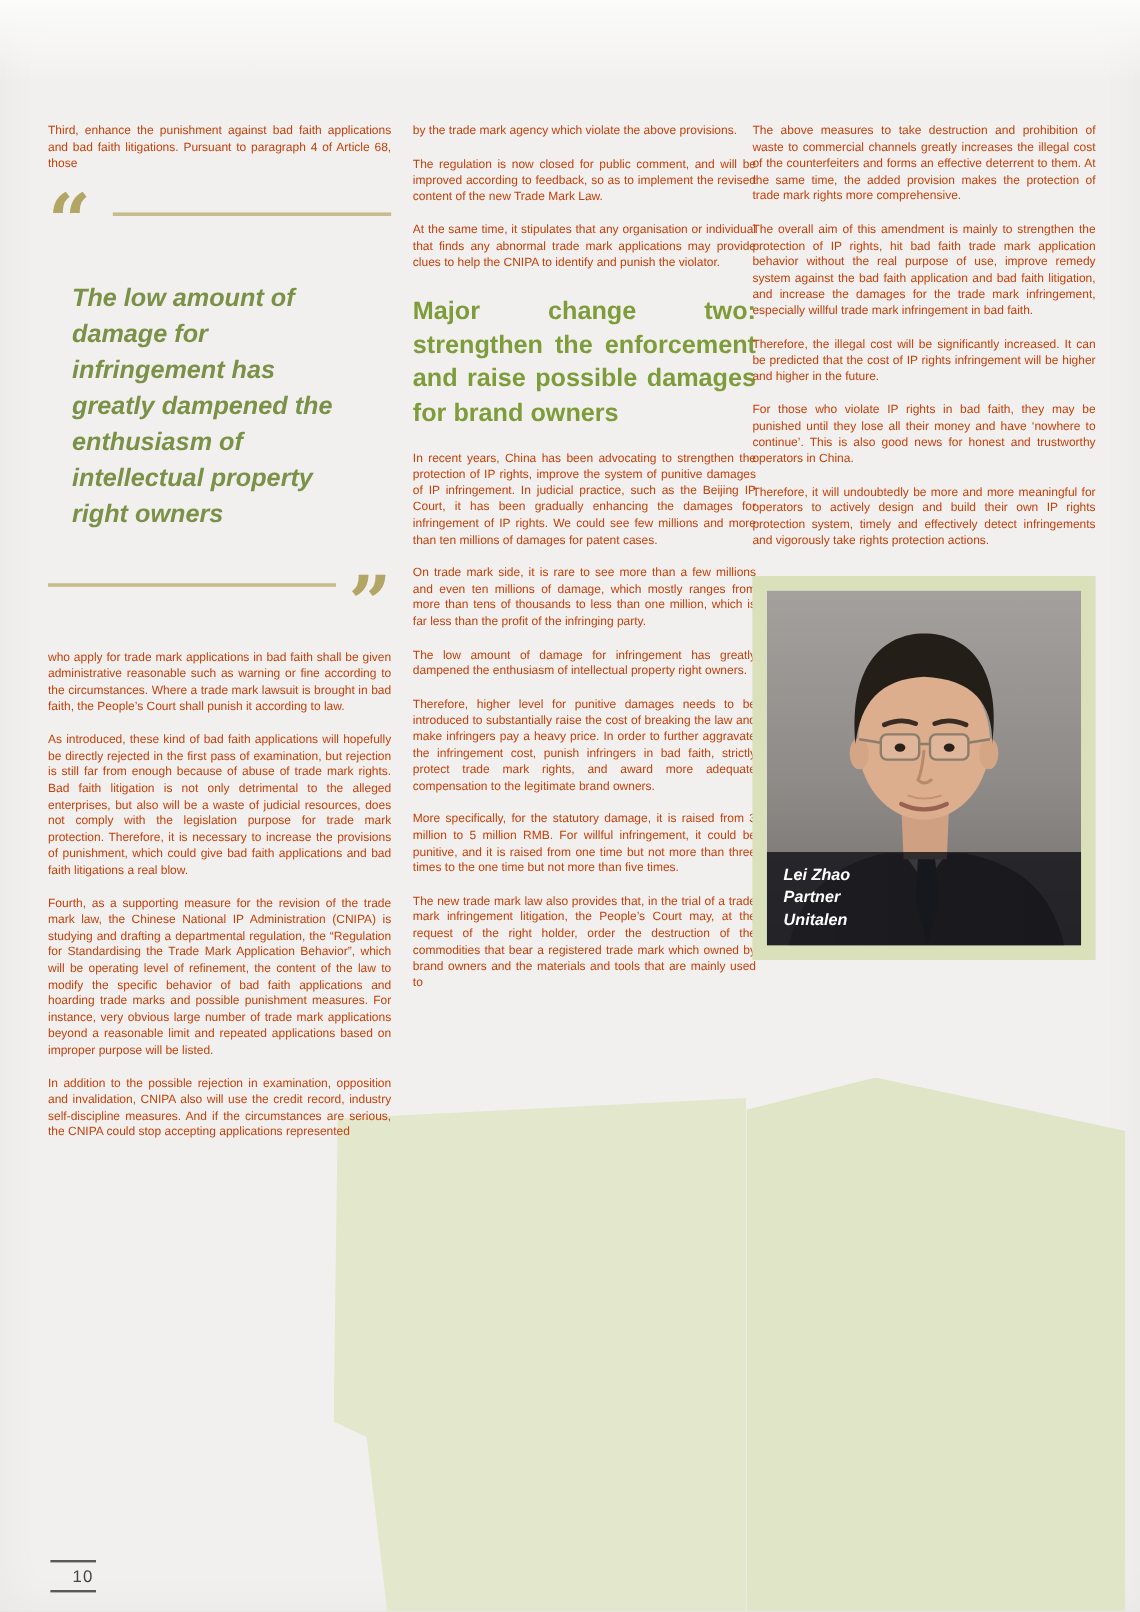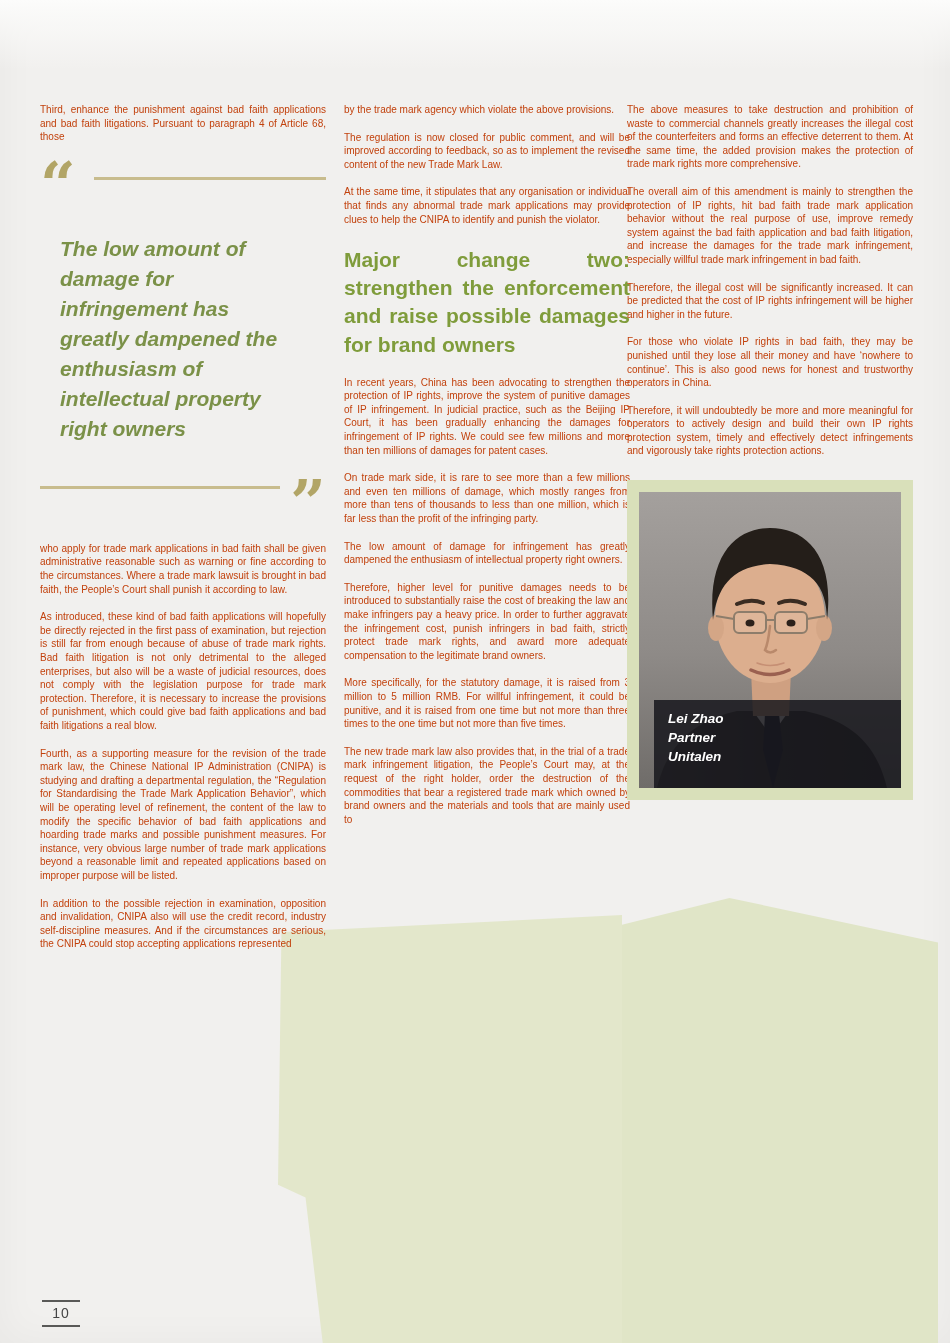--- a/index.html
+++ b/index.html
@@ -40,27 +40,27 @@
   }
   
   .sec-heading{
     margin:20px 0 17px 0;font-size:21px;line-height:1.34;font-weight:700;
     color:#7f9c3b;text-align:justify;
   }
   
   .photo-panel{margin-top:22px;background:#d9e0ba;padding:12px;box-sizing:border-box;width:100%;}
   .photo{position:relative;width:262px;height:296px;overflow:hidden;}
   .photo svg{position:absolute;inset:0;display:block;}
-  .caption{position:absolute;left:15px;right:0;bottom:0;background:rgba(22,22,27,0.84);
-    padding:9px 10px 22px 14px;}
+  .caption{position:absolute;left:0;right:0;bottom:0;background:rgba(22,22,27,0.84);
+    padding:9px 10px 12px 14px;}
   .caption-line{color:#ffffff;font-weight:700;font-style:italic;font-size:13.5px;line-height:1.42;}
   
   .page-num-wrap{position:absolute;left:42px;top:1300px;z-index:2;}
   .page-num{
-    display:inline-block;min-width:34px;text-align:center;
+    display:inline-block;min-width:34px;text-align:right;
     border-top:2px solid #59595..px;border-top:2px solid #595957;border-bottom:2px solid #595957;
     padding:3px 2px 4px 2px;font-size:14px;letter-spacing:1px;color:#454545;
   }
 </style>
 </head>
 <body>
 
 <div class="page">
   <div class="top-fade"></div>
   <div class="shape shape-a"></div>

